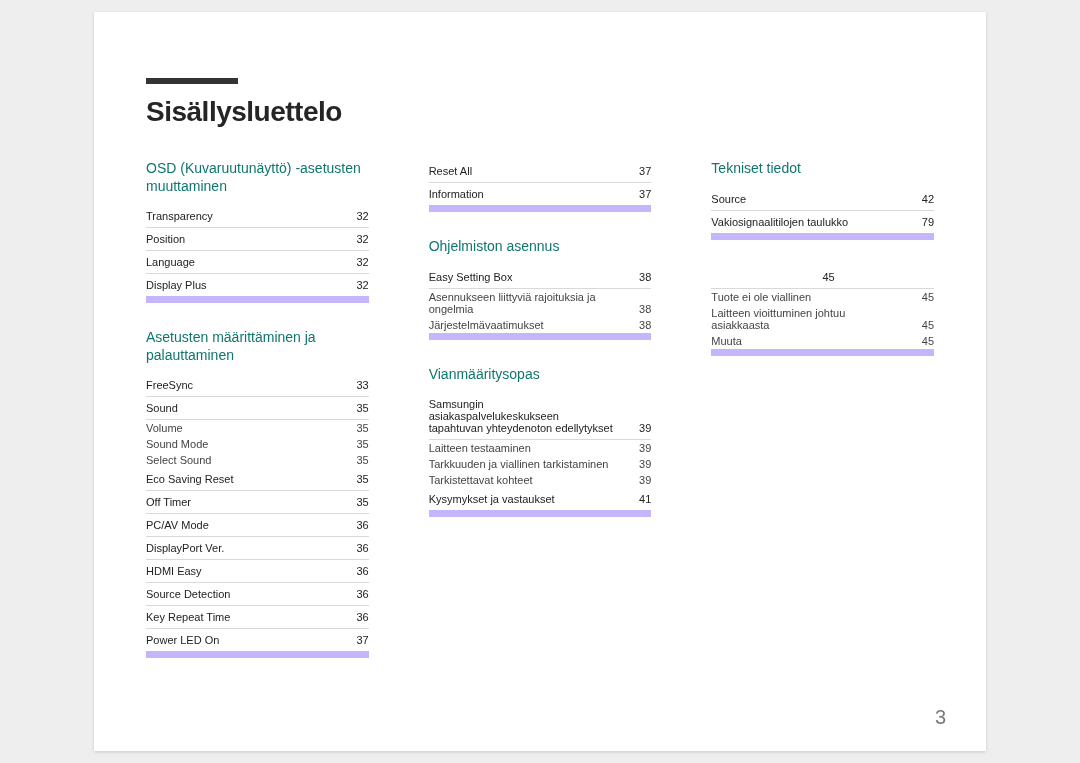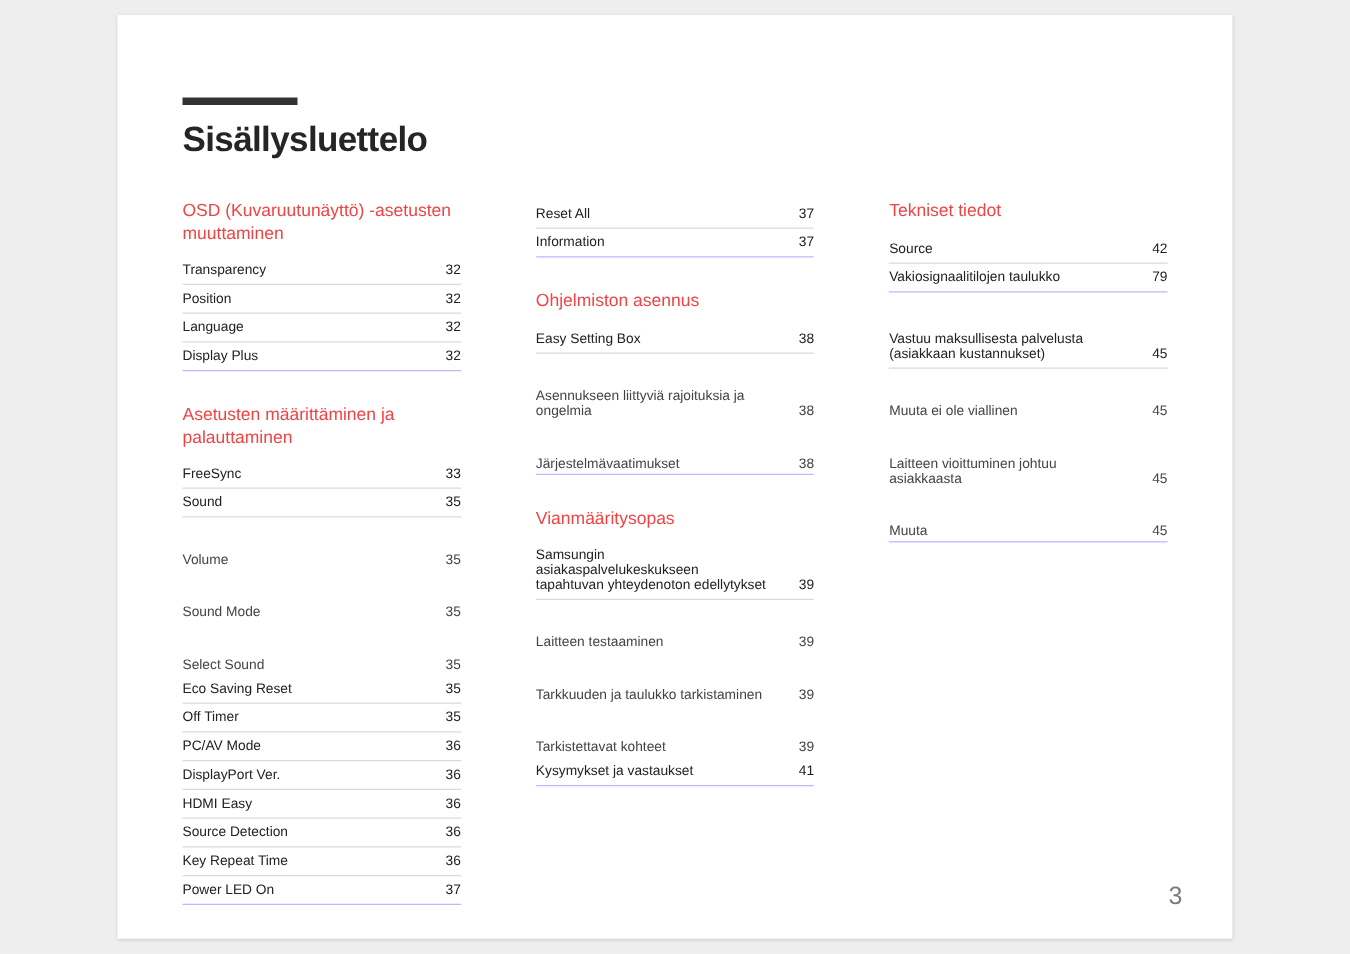--- a/index.html
+++ b/index.html
@@ -32,44 +32,43 @@
     position: absolute;
     left: 52px;
     right: 52px;
     top: 148px;
     display: flex;
     gap: 60px;
   }
   .col { flex: 1 1 0; min-width: 0; }
   .section { margin-bottom: 26px; }
   .section-title {
-    color: #ef4444;
+    color: #0f766e;
     font-size: 14px;
     line-height: 1.25;
     margin-bottom: 10px;
   }
   .entry {
     display: flex;
     justify-content: center;
     align-items: flex-end;
     gap: 12px;
     font-size: 11px;
     color: #222;
     padding: 5px 0;
     border-bottom: 1px solid #d9d9d9;
   }
   .entry.sub {
     border-bottom: none;
     padding: 2px 0;
     color: #444;
-    margin-top: 26px;
   }
   .entry .label { flex: 1; }
   .entry .pg { width: 24px; text-align: right; }
-  .section .entry:last-child { border-bottom: 1px solid #c4b5fd; gap: 28px; }
+  .section .entry:last-child { border-bottom: 7px solid #c4b5fd; gap: 28px; }
   .pagenum {
     position: absolute;
     right: 40px;
     bottom: 22px;
     font-size: 20px;
     color: #7a7a7a;
   }
 </style>
 </head>
 <body>
@@ -184,21 +183,21 @@
           <div class="section-title">Vianmääritysopas</div>
           <div class="entry">
             <span class="label">Samsungin asiakaspalvelukeskukseen tapahtuvan yhteydenoton edellytykset</span>
             <span class="pg">39</span>
           </div>
           <div class="entry sub">
             <span class="label">Laitteen testaaminen</span>
             <span class="pg">39</span>
           </div>
           <div class="entry sub">
-            <span class="label">Tarkkuuden ja taulukko tarkistaminen</span>
+            <span class="label">Tarkkuuden ja viallinen tarkistaminen</span>
             <span class="pg">39</span>
           </div>
           <div class="entry sub">
             <span class="label">Tarkistettavat kohteet</span>
             <span class="pg">39</span>
           </div>
           <div class="entry">
             <span class="label">Kysymykset ja vastaukset</span>
             <span class="pg">41</span>
           </div>
@@ -211,25 +210,24 @@
             <span class="label">Source</span>
             <span class="pg">42</span>
           </div>
           <div class="entry">
             <span class="label">Vakiosignaalitilojen taulukko</span>
             <span class="pg">79</span>
           </div>
         </div>
         <div class="section">
           <div class="entry">
-            <span class="label">Vastuu maksullisesta palvelusta (asiakkaan kustannukset)</span>
-            <span class="pg">45</span>
-          </div>
-          <div class="entry sub">
-            <span class="label">Muuta ei ole viallinen</span>
+            <span class="pg">45</span>
+          </div>
+          <div class="entry sub">
+            <span class="label">Tuote ei ole viallinen</span>
             <span class="pg">45</span>
           </div>
           <div class="entry sub">
             <span class="label">Laitteen vioittuminen johtuu asiakkaasta</span>
             <span class="pg">45</span>
           </div>
           <div class="entry sub">
             <span class="label">Muuta</span>
             <span class="pg">45</span>
           </div>

